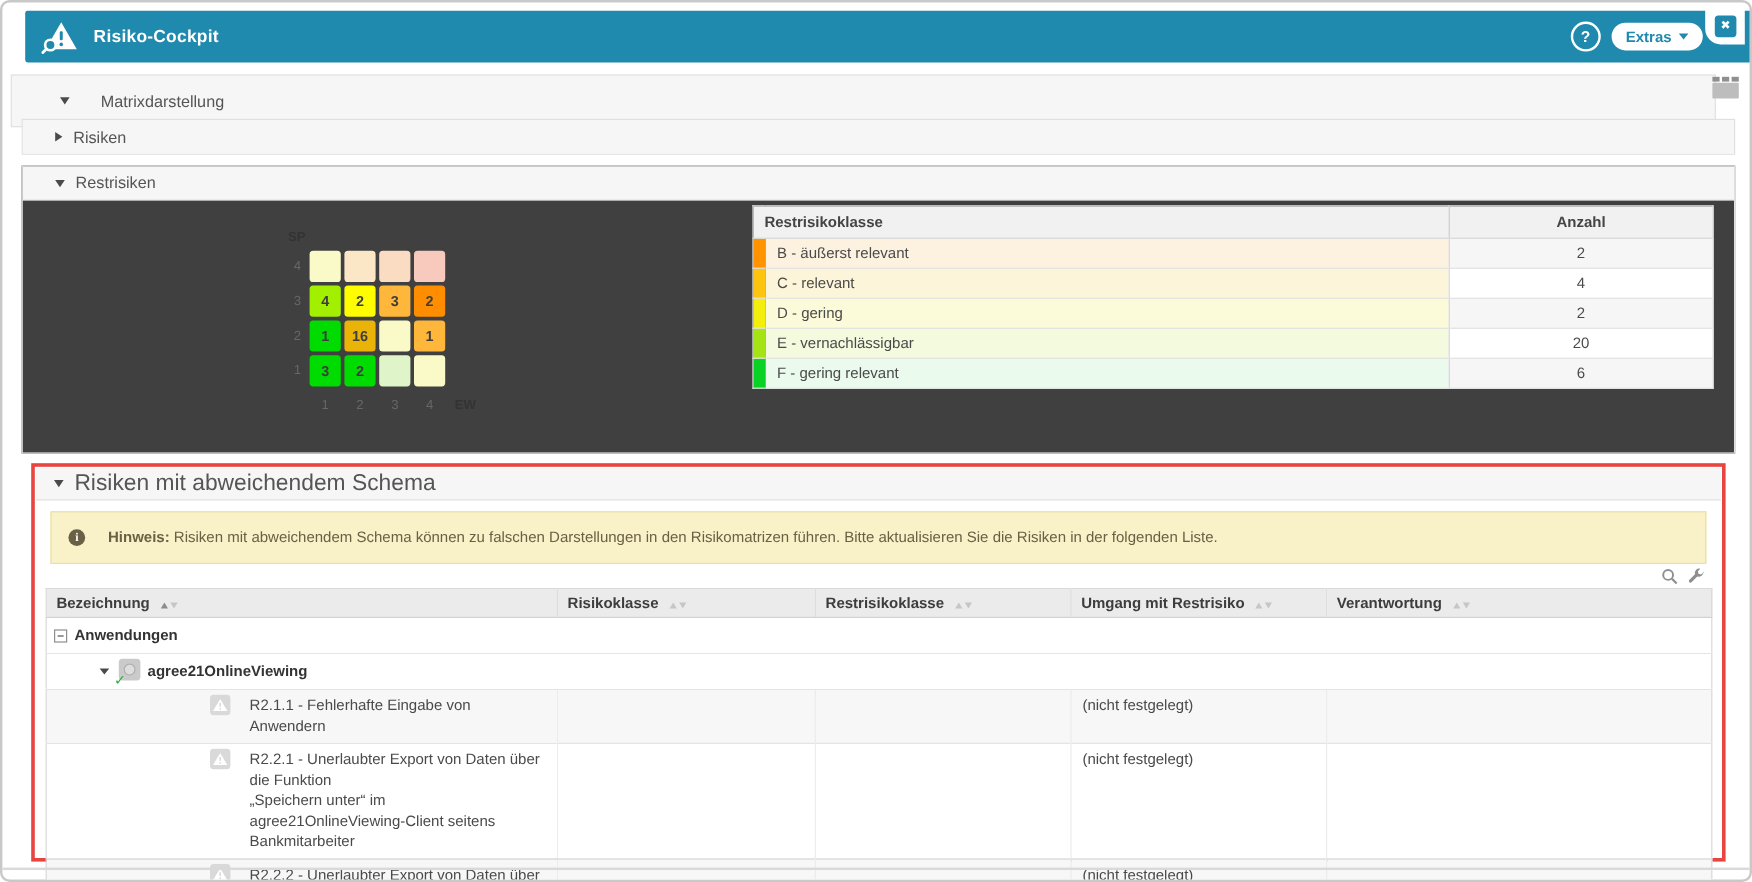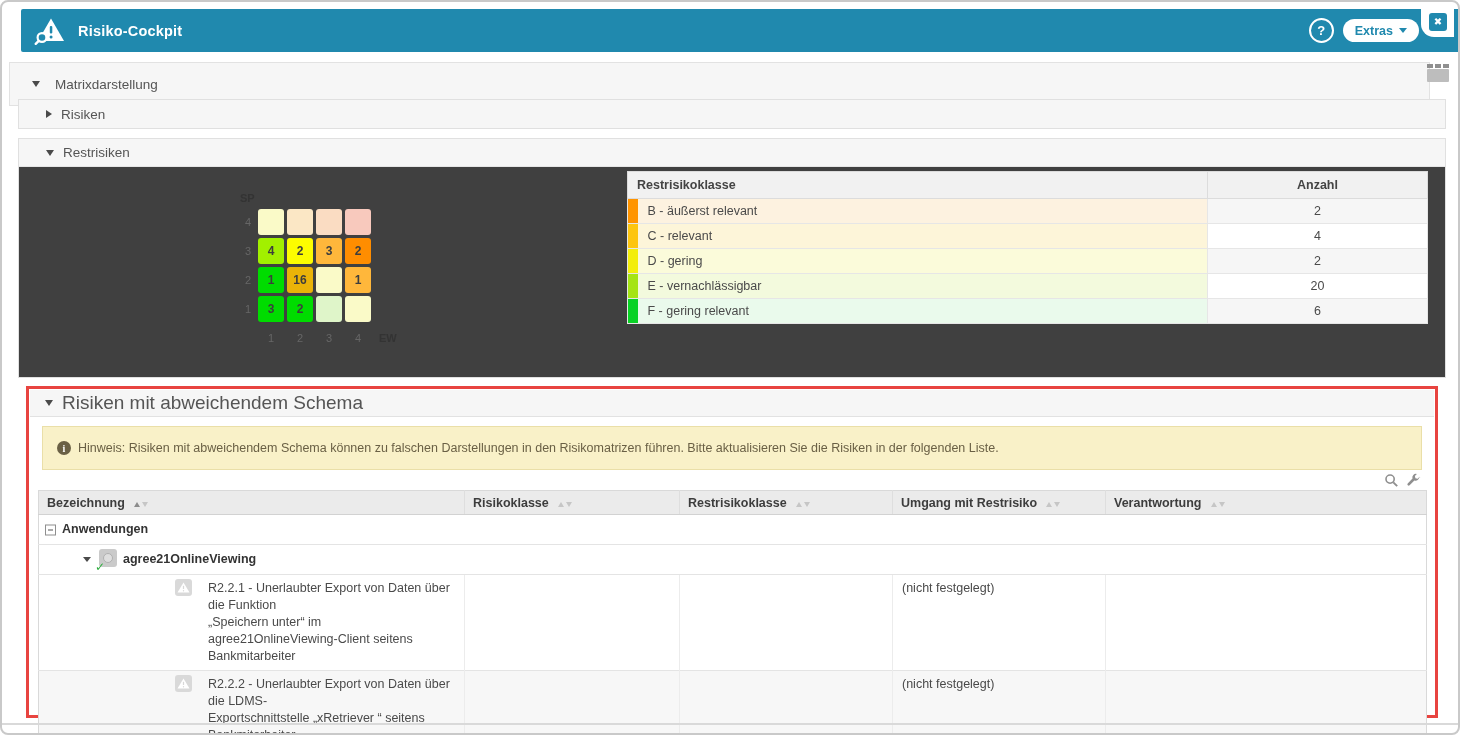--- a/index.html
+++ b/index.html
@@ -29,21 +29,21 @@
   .close-btn{ position:absolute; top:7px; right:7px; width:18px; height:18px; background:#2089ae;
               border:none; border-radius:3px; color:#fff; font-size:10px; line-height:1; display:flex;
               align-items:center; justify-content:center; cursor:pointer; padding:0; }
 
   
   .tri{ width:0; height:0; display:inline-block; flex:none; }
   .tri.down{ border-left:4.5px solid transparent; border-right:4.5px solid transparent; border-top:6px solid #4a4a4a; }
   .tri.right{ border-top:4.5px solid transparent; border-bottom:4.5px solid transparent; border-left:6px solid #4a4a4a; }
 
   .acc-outer{ position:absolute; left:7px; top:60px; width:1421px; height:44px; background:#f6f6f6;
-              border:1px solid #e2e2e2; display:flex; align-items:center; gap:15px; padding-left:22px;
+              border:1px solid #e2e2e2; display:flex; align-items:center; gap:26px; padding-left:40px;
               font-size:13.5px; color:#555; cursor:pointer; }
   .grid-icon{ position:absolute; right:9px; top:62px; width:22px; height:19px; cursor:pointer; }
   .gi-top{ display:flex; gap:2px; margin-bottom:1px; }
   .gi-dot{ width:6px; height:4px; background:#8f8f8f; }
   .gi-body{ width:22px; height:13px; background:#bdbdbd; border-radius:1px; }
 
   .panel{ position:absolute; border:1px solid #e0e0e0; background:#404040; }
   .panel-risiken{ left:16px; top:97px; width:1428px; height:30px; }
   .panel-restrisiken{ left:16px; top:136px; width:1428px; height:240px; }
   .panel-header{ height:28px; background:#f6f6f6; display:flex; align-items:center; gap:9px;
@@ -77,21 +77,21 @@
                 border:3px solid #e84440; background:#fff; }
   .schema-header{ position:absolute; left:1px; top:1px; right:1px; height:27px; background:#f6f6f6;
                   border-bottom:1px solid #e2e2e2; display:flex; align-items:center; gap:9px;
                   padding-left:15px; font-size:19px; color:#555; cursor:pointer; }
   .hint-box{ position:absolute; left:13px; top:37px; right:13px; height:44px; background:#f9f1c8;
              border:1px solid #eadfa8; display:flex; align-items:center; gap:7px; padding-left:14px;
              font-size:12.5px; color:#6a6045; }
   .hint-icon{ width:14px; height:14px; border-radius:50%; background:#6a6045; color:#fff; flex:none;
               font-weight:bold; font-size:10px; display:flex; align-items:center; justify-content:center;
               font-family:"Liberation Serif","DejaVu Serif",serif; }
-  .hint-title{ font-weight:normal; }
+  .hint-title{ font-weight:bold;margin-left:12px; }
   .table-tools{ position:absolute; right:14px; top:84px; display:flex; gap:7px; align-items:center; }
   .tool{ cursor:pointer; display:flex; }
 
   
   .risk-table{ position:absolute; left:9px; top:101px; width:1388px; border-collapse:collapse;
                table-layout:fixed; font-size:12.5px; color:#4a4a4a; border:1px solid #d9d9d9; }
   .risk-table th{ height:24px; background:#ebebeb; border-bottom:1px solid #d2d2d2;
                   border-left:1px solid #dedede; text-align:left; padding:0 8px; font-size:12.5px;
                   color:#3d3d3d; cursor:pointer; }
   .risk-table th:first-child{ border-left:none; }
@@ -314,20 +314,33 @@
           <tr>
             <td class="group-cell" colspan="5"><span class="minus-box">
                 <span class="minus-line"></span>
               </span><span class="grp-label">Anwendungen</span></td>
           </tr>
           <tr>
             <td class="subgroup-cell" colspan="5"><span class="tri tiny"></span><span class="app-box">
                 <span class="check">✓</span>
               </span><span class="grp-label">agree21OnlineViewing</span></td>
           </tr>
+          <tr class="alt">
+            <td class="leaf-cell"><span class="warn-box">
+                <svg width="13" height="11" viewBox="0 0 13 11">
+                  <path d="M6.5 .5L12.5 10.5H.5Z" fill="#fff"></path>
+                  <rect x="5.9" y="3.8" width="1.2" height="3.2" fill="#d8d8d8"></rect>
+                  <circle cx="6.5" cy="8.8" r=".7" fill="#d8d8d8"></circle>
+                </svg>
+              </span><span>R2.1.1 - Fehlerhafte Eingabe von Anwendern</span></td>
+            <td></td>
+            <td></td>
+            <td>(nicht festgelegt)</td>
+            <td></td>
+          </tr>
           <tr>
             <td class="leaf-cell"><span class="warn-box">
                 <svg width="13" height="11" viewBox="0 0 13 11">
                   <path d="M6.5 .5L12.5 10.5H.5Z" fill="#fff"></path>
                   <rect x="5.9" y="3.8" width="1.2" height="3.2" fill="#d8d8d8"></rect>
                   <circle cx="6.5" cy="8.8" r=".7" fill="#d8d8d8"></circle>
                 </svg>
               </span><span>R2.2.1 - Unerlaubter Export von Daten über die Funktion<br>„Speichern unter“ im agree21OnlineViewing-Client seitens<br>Bankmitarbeiter</span></td>
             <td></td>
             <td></td>

